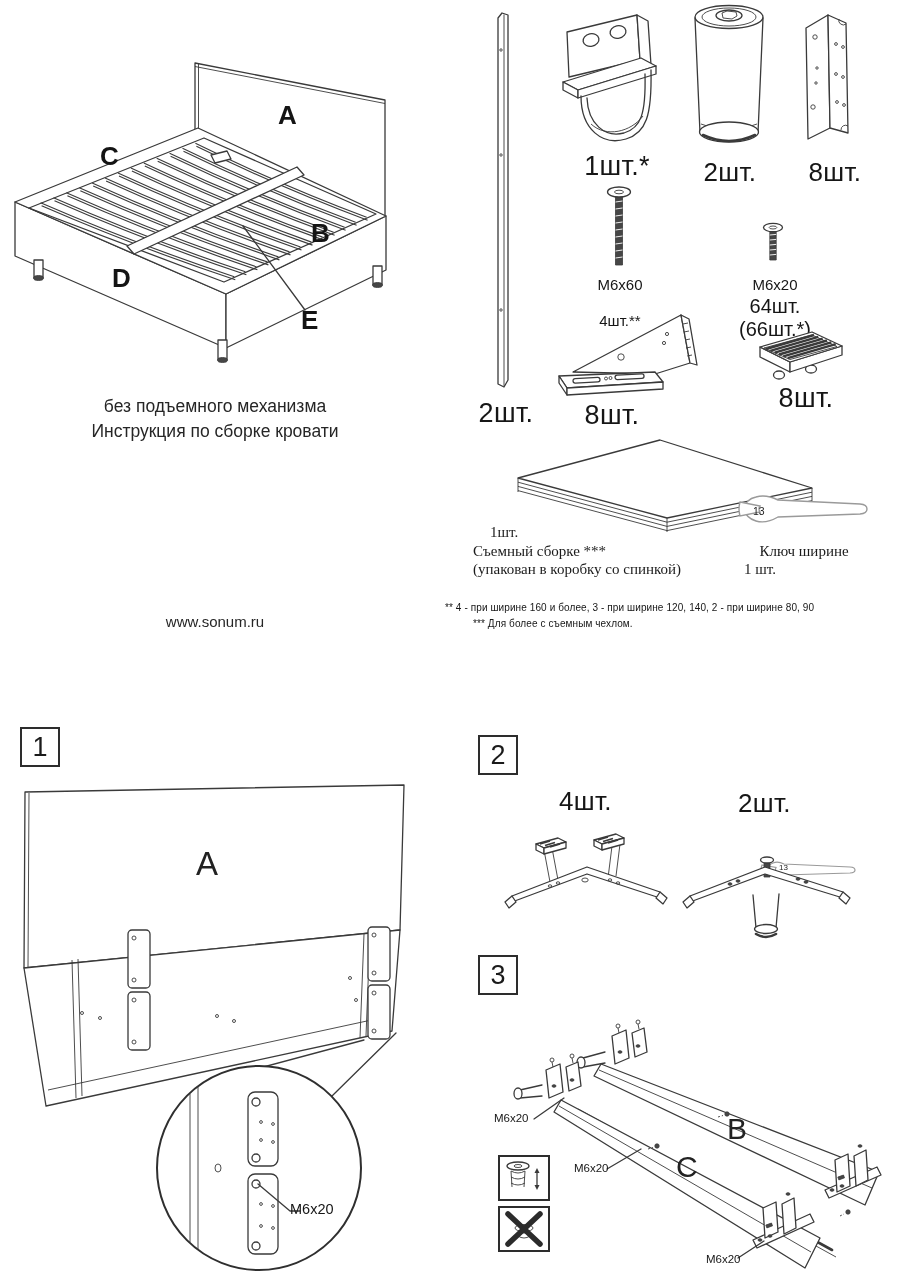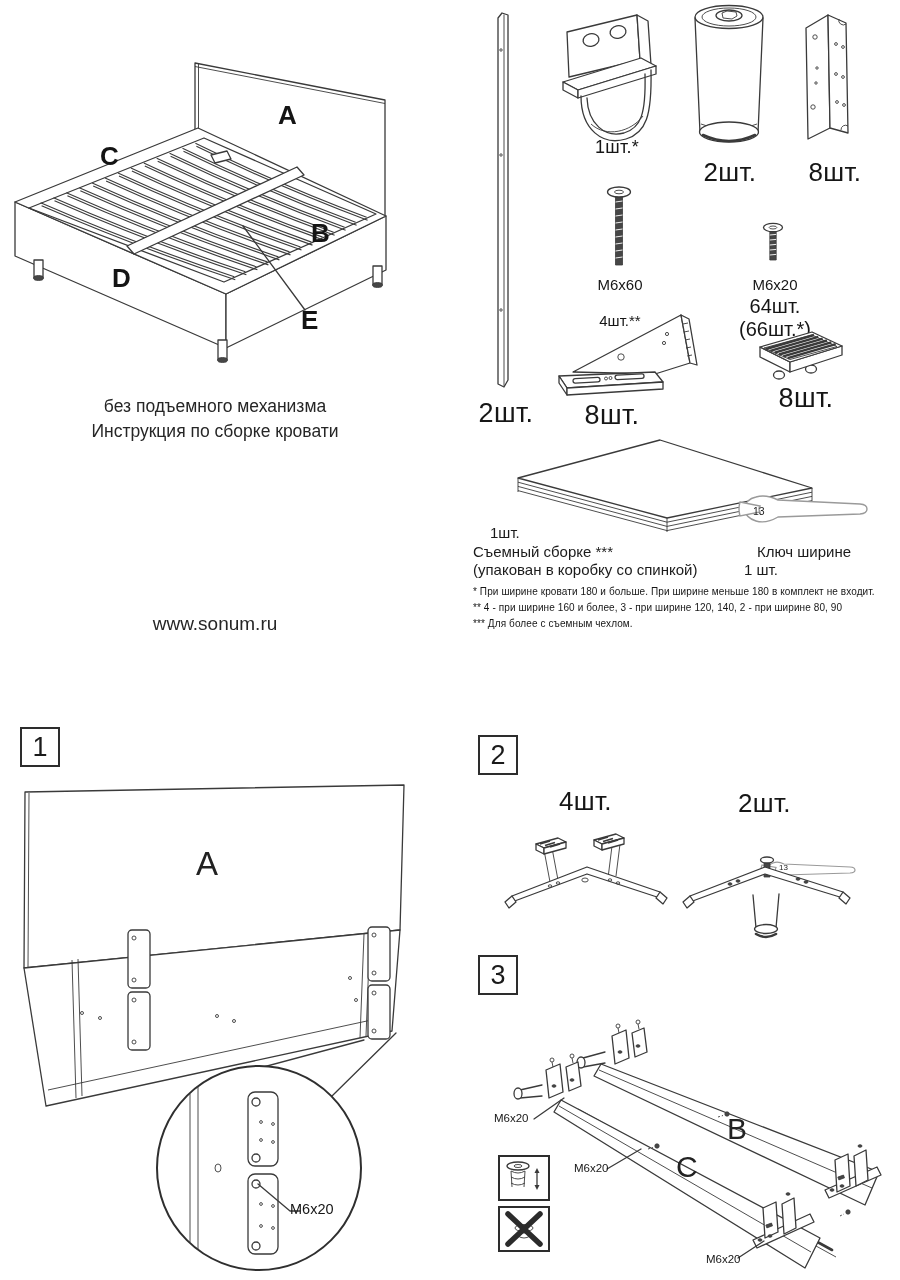--- a/index.html
+++ b/index.html
@@ -8,30 +8,30 @@
   .abs{position:absolute;}
   svg{display:block;overflow:visible;}
   svg *{vector-effect:non-scaling-stroke;}
   .ln{stroke:#3a3a3a;stroke-width:1.3;fill:none;stroke-linejoin:round;stroke-linecap:round;}
   .lnw{stroke:#3a3a3a;stroke-width:1.3;fill:#ffffff;stroke-linejoin:round;}
   .lnt{stroke:#3a3a3a;stroke-width:0.9;fill:none;}
   .dark{fill:#464646;stroke:#3a3a3a;stroke-width:0.8;}
   .thick{stroke:#3a3a3a;stroke-width:2.6;fill:none;stroke-linecap:round;}
   .qty{font-size:26px;letter-spacing:.3px;color:#161616;text-align:center;}
   .qty-sm{font-size:15px;color:#161616;text-align:center;}
-  .cap{font-size:15px;color:#1b1b1b;}
+  .cap{font-size:15px;color:#1b1b1b;font-family:Liberation Serif, serif;}
   .foot{font-size:10px;color:#161616;letter-spacing:.1px;}
   .letter{font-weight:700;font-size:26px;color:#141414;}
   .stepletter{font-weight:400;font-size:33px;color:#222;}
   .boltlbl{font-size:14.5px;color:#161616;}
   .boltlbl-sm{font-size:11.5px;color:#161616;}
   .stepbox{width:36px;height:36px;border:2.5px solid #2d2d2d;display:flex;align-items:center;
            justify-content:center;font-size:27px;color:#1a1a1a;background:#fff;}
   .title{font-size:17.5px;line-height:25px;text-align:center;color:#262626;}
-  .site{font-size:19px;text-align:center;color:#262626;}
+  .site{font-size:15px;text-align:center;color:#262626;}
   .warnbox{border:2.5px solid #2d2d2d;background:#fff;}
 </style>
 </head>
 <body>
 
 <div class="sheet">
 
   <svg class="abs" style="left:8px;top:4px" width="392" height="348" viewBox="0 0 392 348">
 
     <polygon class="lnw" points="187,59 377,96 377,221 187,126"></polygon>
@@ -139,21 +139,21 @@
     <circle class="lnt" cx="15" cy="99" r="2.2"></circle>
     <circle class="lnt" cx="19" cy="60" r="1.2"></circle>
     <circle class="lnt" cx="18" cy="75" r="1.2"></circle>
     <circle class="lnt" cx="38" cy="36" r="1.4"></circle>
       <circle class="lnt" cx="45" cy="39" r="1.4"></circle>
     <circle class="lnt" cx="38" cy="66" r="1.4"></circle>
       <circle class="lnt" cx="45" cy="69" r="1.4"></circle>
     <circle class="lnt" cx="39" cy="94" r="1.4"></circle>
       <circle class="lnt" cx="46" cy="97" r="1.4"></circle>
   </svg>
-  <div class="abs qty" style="left:572px;top:137px;width:90px;font-size:18px">1шт.*</div>
+  <div class="abs qty" style="left:572px;top:151px;width:90px;font-size:27px">1шт.*</div>
   <div class="abs qty" style="left:690px;top:157px;width:80px">2шт.</div>
   <div class="abs qty" style="left:795px;top:157px;width:80px">8шт.</div>
 
   <svg class="abs" style="left:606px;top:186px" width="26" height="82" viewBox="0 0 26 82">
     <rect class="dark" x="9.5" y="9" width="7" height="70"></rect>
     <g stroke="#fff" stroke-width="0.9">
       <line x1="9.5" y1="16" x2="16.5" y2="15"></line>
         <line x1="9.5" y1="23" x2="16.5" y2="22"></line>
       <line x1="9.5" y1="30" x2="16.5" y2="29"></line>
         <line x1="9.5" y1="37" x2="16.5" y2="36"></line>
@@ -243,22 +243,21 @@
     </g>
   </svg>
   <div class="abs" style="left:753px;top:505px;font-size:10.5px;color:#222">13</div>
 
   <div class="abs cap" style="left:490px;top:524px">1шт.</div>
   <div class="abs cap" style="left:473px;top:543px">Съемный сборке ***</div>
   <div class="abs cap" style="left:473px;top:561px">(упакован в коробку со спинкой)</div>
   <div class="abs cap" style="left:744px;top:543px;width:120px;text-align:center">Ключ ширине</div>
   <div class="abs cap" style="left:744px;top:561px;width:120px;text-align:left">1 шт.</div>
 
-  <div class="abs foot" style="left:473px;top:586px;width:425px">* При ширине кровати 180 и больше. При ширине меньше 180 в комплект не входит.</div>
-  <div class="abs foot" style="left:473px;top:602px;width:425px">** 4 - при ширине 160 и более, 3 - при ширине 120, 140, 2 - при ширине 80, 90</div>
+  <div class="abs foot" style="left:445px;top:602px;width:425px">** 4 - при ширине 160 и более, 3 - при ширине 120, 140, 2 - при ширине 80, 90</div>
   <div class="abs foot" style="left:473px;top:618px;width:425px">*** Для более с съемным чехлом.</div>
 
   <div class="abs stepbox" style="left:20px;top:727px">
     <span>1</span>
   </div>
   <svg class="abs" style="left:12px;top:778px" width="400" height="500" viewBox="0 0 400 500">
 
     <polygon class="lnw" points="13,14 392,7 388,152 12,190"></polygon>
     <line class="lnt" x1="17" y1="15" x2="16" y2="189"></line>
     <polygon class="lnw" points="12,190 388,152 380,253 34,328"></polygon>

